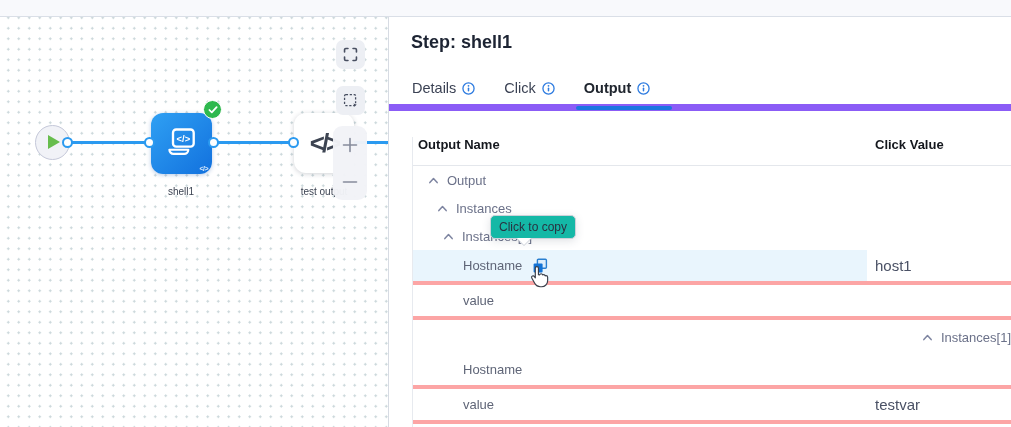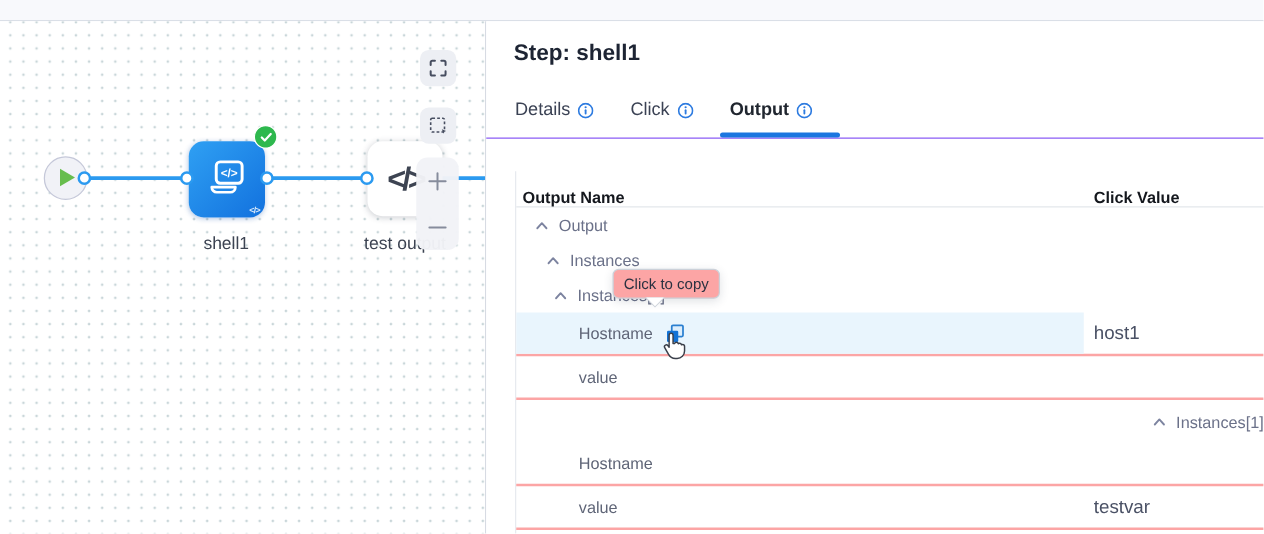--- a/index.html
+++ b/index.html
@@ -56,21 +56,21 @@
   .test-node {
     position:absolute; left:294px; top:96px; width:60px; height:60px;
     border-radius:12px; background:#fff; box-shadow:0 1px 5px rgba(40,50,70,.22);
     display:flex; align-items:center; justify-content:center; z-index:3;
   }
   .test-node .code-glyph {
     font-size:26px; font-weight:700; color:#3d4452; letter-spacing:-3px;
     font-family:"Liberation Sans",sans-serif;
   }
   .node-label {
-    position:absolute; text-align:center; font-size:14px; color:#3c4352; z-index:4;
+    position:absolute; text-align:center; font-size:10px; color:#3c4352; z-index:4;
   }
   .lbl-shell { left:141px; top:169px; width:80px; }
   .lbl-test  { left:282px; top:169px; width:84px; }
   
   .ctrl-btn {
     position:absolute; width:29px; height:29px; background:#edeff4;
     border-radius:7px; display:flex; align-items:center; justify-content:center; z-index:10;
   }
   .btn-fullscreen { left:336px; top:23px; }
   .btn-marquee    { left:336px; top:69px; }
@@ -80,66 +80,66 @@
     display:flex; flex-direction:column; align-items:center; justify-content:space-around;
   }
   .zoom-btn { width:100%; height:36px; display:flex; align-items:center; justify-content:center; }
   
   .panel { position:absolute; left:389px; top:17px; width:622px; height:410px; background:#fff; }
   .panel-title {
     position:absolute; left:22px; top:15px; font-size:18px; font-weight:700; color:#1d2433;
   }
   .tabs-row {
     position:absolute; left:0; right:0; top:61px; height:33px;
-    border-bottom:1px solid #8b5cf6; padding-left:23px; box-sizing:border-box;
+    border-bottom:7px solid #8b5cf6; padding-left:23px; box-sizing:border-box;
     display:flex; align-items:flex-start;
   }
   .tab {
     position:relative; display:inline-flex; align-items:center; gap:6px;
     margin-right:29px; font-size:14.5px; color:#3b4254; padding:2px 0 12px;
   }
   .tab.active { color:#20262f; font-weight:700; }
   .tab.active::after {
     content:''; position:absolute; left:-8px; bottom:-2px; height:4px;
     width:calc(100% + 30px); background:#1b76e0; border-radius:2px;
   }
   
   .table {
     position:absolute; left:23px; top:120px; right:0; bottom:0;
     border-left:1px solid #e7eaef;
   }
   .thead {
-    height:28px; display:flex; align-items:flex-end; font-size:13px; font-weight:700;
+    height:28px; display:flex; align-items:flex-start; font-size:13px; font-weight:700;
     color:#14171d; border-bottom:1px solid #e4e7ec;
   }
   .thead .ncol { width:454px; padding-left:5px; box-sizing:border-box; }
   .thead .vcol { margin-left:8px; }
   .trow.group {
     height:28px; display:flex; align-items:center; color:#6b7189; font-size:13px;
   }
   .trow.group.spaced { height:34px;justify-content:flex-end; }
   .indent0 { padding-left:15px; } .indent1 { padding-left:24px;text-align:right; } .indent2 { padding-left:30px; }
   .chev { margin-right:8px; flex:none; }
   .trow.leaf {
-    display:flex; align-items:stretch; height:35px; border-bottom:2px solid #fca5a5;
+    display:flex; align-items:stretch; height:35px; border-bottom:4px solid #fca5a5;
     box-sizing:border-box;
   }
   .trow.leaf .ncell {
     width:454px; box-sizing:border-box; padding-left:50px;
     display:flex; align-items:center; color:#5f6577; font-size:13px;
   }
   .trow.leaf.hl .ncell { background:#e9f5fd; }
   .trow.leaf .vcell {
     margin-left:8px; display:flex; align-items:center; color:#4a5165; font-size:15px;
   }
   .copy { margin-left:10px; flex:none; }
   
   .tooltip {
     position:absolute; left:101px; top:198px; z-index:30;
-    background:#fca5a5; border:1px solid #ccd1d9; border-radius:5px;
+    background:#14b8a6; border:1px solid #ccd1d9; border-radius:5px;
     padding:4px 8px; font-size:12px; color:#2a3140; white-space:nowrap;
     box-shadow:0 2px 8px rgba(50,60,80,.15);
   }
   .tooltip::before {
     content:''; position:absolute; left:25px; bottom:-8px; border:8px solid transparent;
     border-top-color:#ccd1d9; border-bottom:none;
   }
   .tooltip::after {
     content:''; position:absolute; left:26px; bottom:-6.5px; border:7px solid transparent;
     border-top-color:#fff; border-bottom:none;

